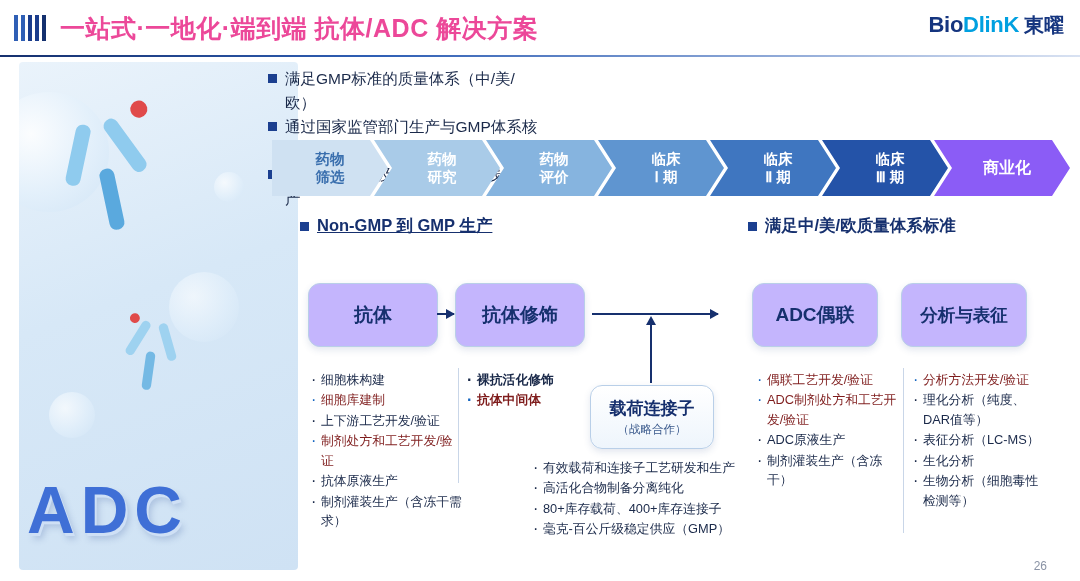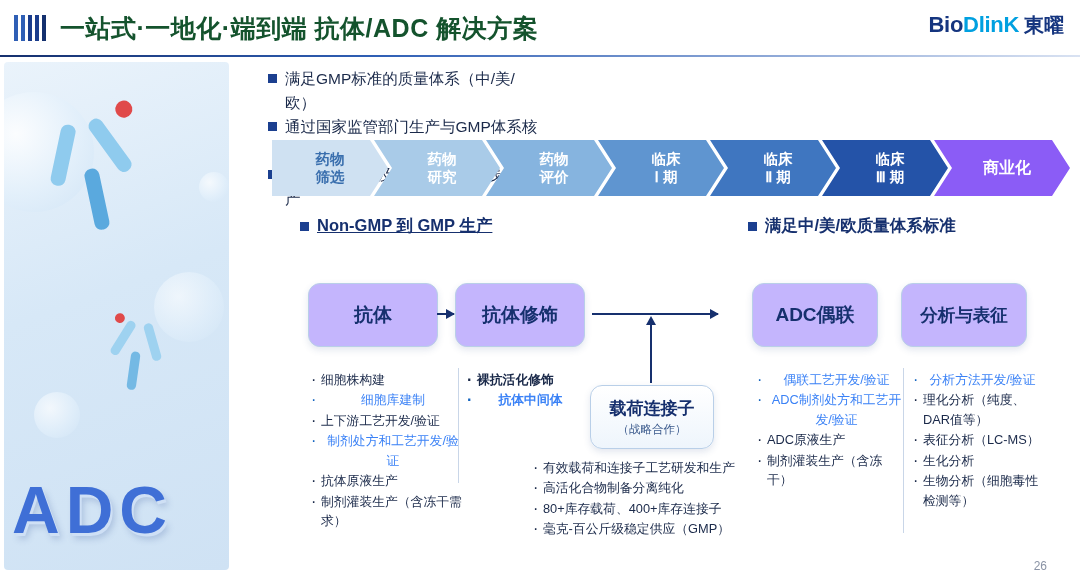--- a/index.html
+++ b/index.html
@@ -38,21 +38,21 @@
   }
   .header-bars span:nth-child(1){ background:#2f5fb5; }
   .header-bars span:nth-child(2){ background:#2f5fb5; }
   .header-bars span:nth-child(3){ background:#1a3c8c; }
   .header-bars span:nth-child(4){ background:#1a3c8c; }
   .header-bars span:nth-child(5){ background:#14306e; }
   .header-title {
     margin-left: 14px;
     font-size: 25px;
     font-weight: bold;
-    color: #14532d;
+    color: #ec4899;
     letter-spacing: 0.5px;
     white-space: nowrap;
   }
   .logo {
     position: absolute;
     right: 16px; top: 12px;
     display: flex;
     align-items: baseline;
     gap: 5px;
   }
@@ -71,22 +71,22 @@
   .header-rule {
     position: absolute;
     left: 0; top: 55px;
     width: 1080px; height: 2px;
     background: linear-gradient(to right,#16306e,#2f5fb5 35%,#d9e2f2);
   }
 
   
   .left-panel {
     position: absolute;
-    left: 4px; top: 62px;
-    width: 225px; height: 508px;
+    left: 19px; top: 62px;
+    width: 279px; height: 508px;
     border-radius: 4px;
     overflow: hidden;
     background: linear-gradient(160deg,#eaf3fb 0%,#d7e8f7 45%,#cfe2f4 100%);
   }
   .lp-blob {
     position: absolute;
     border-radius: 50%;
     background: radial-gradient(circle at 35% 35%, #ffffff 0%, #e3f0fb 55%, #cfe3f5 100%);
     opacity: .85;
   }
@@ -275,21 +275,21 @@
     font-size: 12.8px;
     line-height: 1.52;
     color: #1b2a4a;
   }
   .dlist .it { position: relative; padding-left: 11px; margin-bottom: 1px; }
   .dlist .it::before {
     content: "·";
     position: absolute; left: 1px; top: -2px;
     font-size: 16px; color: #1b2a4a;
   }
-  .dlist .blue { color: #3b82f6; text-align: center; }
+  .dlist .blue { color: #7f1d1d; }
   .dlist .blue::before { color: #1565c0; }
 
   .dlist.col1 { left: 310px; top: 370px; width: 155px; }
   .dlist.col2 { left: 466px; top: 370px; width: 118px; font-weight: bold; }
   .dlist.col3 { left: 532px; top: 458px; width: 228px; }
   .dlist.col4 { left: 756px; top: 370px; width: 150px; }
   .dlist.col5 { left: 912px; top: 370px; width: 130px; }
 
   .divider-v {
     position: absolute;

